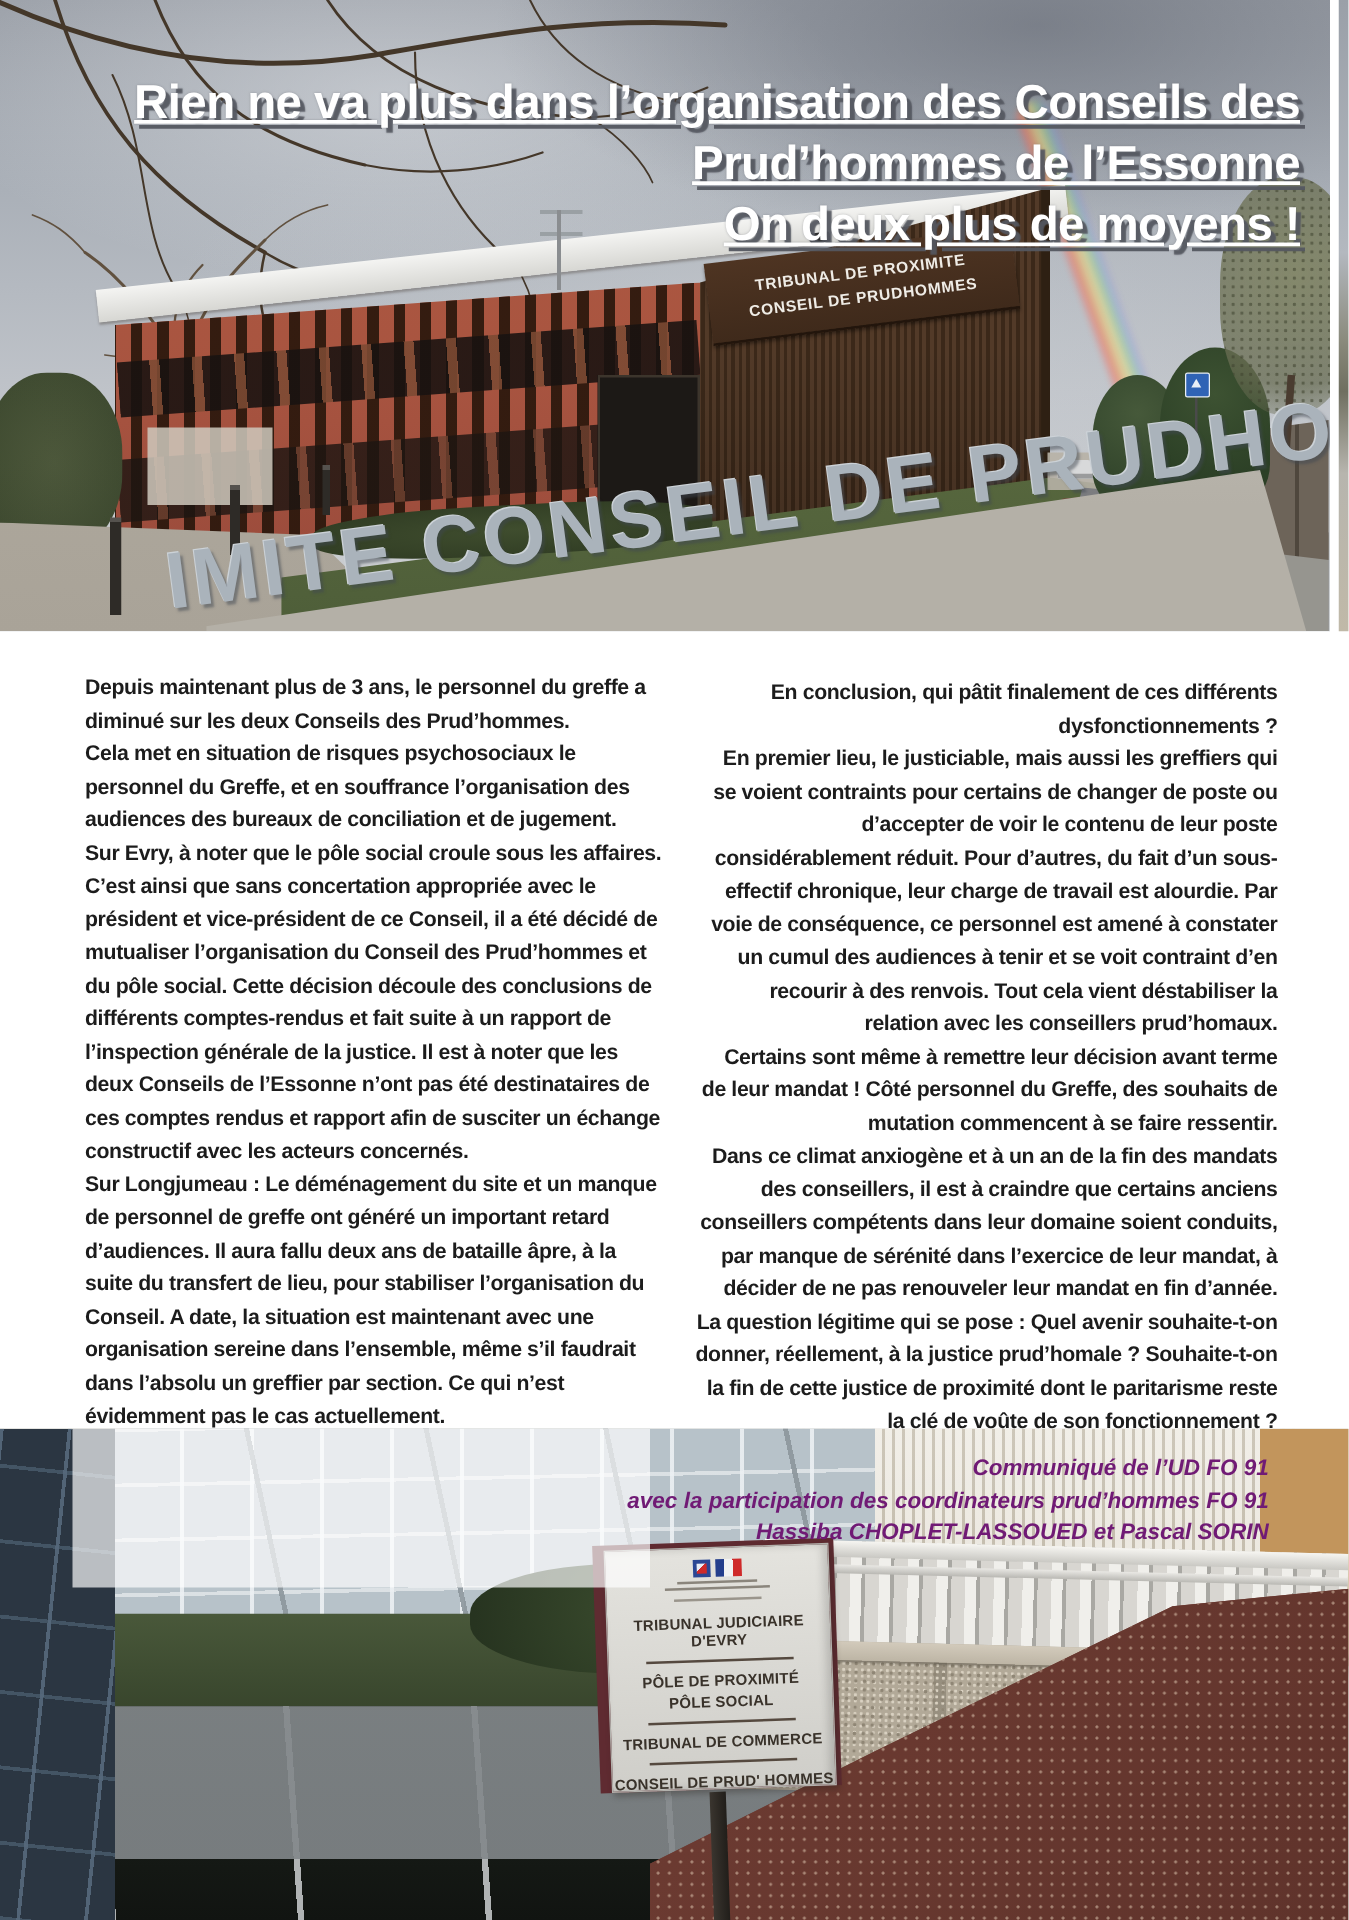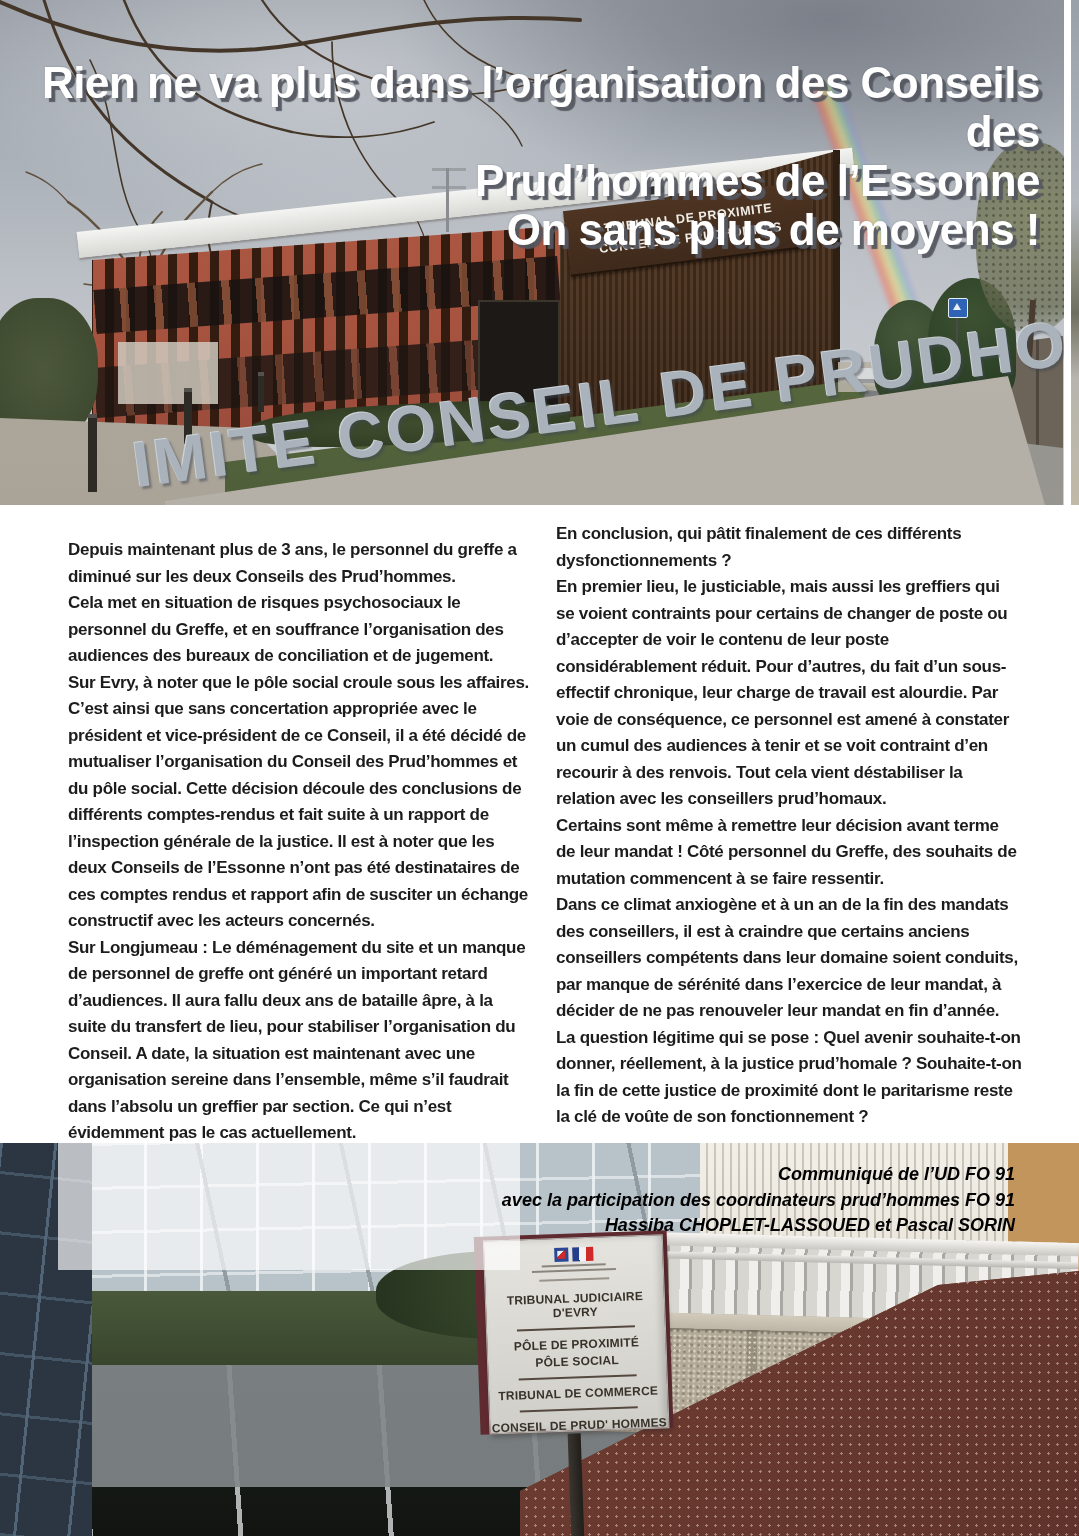--- a/index.html
+++ b/index.html
@@ -89,32 +89,32 @@
     text-shadow:2px 3px 2px rgba(64,72,82,.5), -1px -1px 0 #ccd2d7;}
   .branches{left:0;top:0;}
 
   
   .edge-gap{left:1064px;top:0;width:7px;height:505px;background:#ffffff;}
   .edge-sliver{left:1071px;top:0;width:8px;height:505px;
     background:linear-gradient(180deg,#9aa0a8 0%,#b3b8bf 40%,#8a8a7c 54%,#6f6f60 62%,#b7b5ae 75%,#c0b9a8 100%);}
 
   
   .headline{right:39px;top:58px;width:1010px;text-align:right;z-index:6;
-    color:#ffffff;font-weight:bold;font-size:44px;line-height:49px;letter-spacing:-.5px;
-    text-shadow:4px 4px 1px rgba(84,87,96,.95), 0 0 2px rgba(90,92,100,.4);}
+    color:#ffffff;font-weight:bold;font-size:38px;line-height:49px;letter-spacing:-.5px;
+    text-shadow:4px 4px 1px rgba(84,87,96,.95), 0 0 2px rgba(90,92,100,.4);text-decoration:underline;}
 
   
   .col{z-index:5;}
   .col p{margin:0;font-weight:bold;font-size:17px;line-height:26.5px;color:#1c1c1c;letter-spacing:-.3px;}
   .col-left{left:68px;top:537px;width:466px;}
-  .col-right{left:556px;top:521px;width:466px;}
+  .col-right{left:556px;top:541px;width:466px;text-align:right;}
 
   
   .communique{right:64px;top:1162px;width:620px;text-align:right;z-index:6;
-    font-style:italic;font-weight:bold;font-size:18px;line-height:25.5px;color:#000000;}
+    font-style:italic;font-weight:bold;font-size:18px;line-height:25.5px;color:#701a75;}
 
   
   .photo-bottom{left:0;top:1143px;width:1079px;height:393px;overflow:hidden;z-index:1;background:#cfc8ba;}
   .pb-backdrop{left:0;top:0;width:1079px;height:185px;
     background:linear-gradient(180deg,#e6e0d3 0%,#d9d2c3 60%,#c9c2b2 100%);}
   .pb-slats{left:620px;top:0;width:420px;height:185px;opacity:.8;
     background:repeating-linear-gradient(90deg, rgba(255,255,255,.6) 0 6px, rgba(120,112,96,.28) 6px 8px);}
   .pb-warm{left:1008px;top:0;width:71px;height:190px;
     background:radial-gradient(circle at 70% 30%, #c89055, #a86e3a 60%, rgba(168,110,58,.2) 85%),
                linear-gradient(180deg,#e5d6bd,#cdb globalization 90%);
@@ -255,21 +255,21 @@
     <div class="abs concrete-wall"></div>
     <div class="abs monument">IMITE CONSEIL DE PRUDHOMMES</div>
   </div>
 
   <div class="abs edge-gap"></div>
   <div class="abs edge-sliver"></div>
 
   <div class="abs headline">
     <div>Rien ne va plus dans l’organisation des Conseils des</div>
     <div>Prud’hommes de l’Essonne</div>
-    <div>On sans plus de moyens !</div>
+    <div>On deux plus de moyens !</div>
   </div>
 
   <div class="abs photo-bottom">
     <div class="abs pb-backdrop"></div>
     <div class="abs pb-slats"></div>
     <div class="abs pb-warm"></div>
     <div class="abs pb-glass-upper"></div>
     <div class="abs pb-lawn"></div>
     <div class="abs pb-hedge"></div>
     <div class="abs pb-glass-lower"></div>

